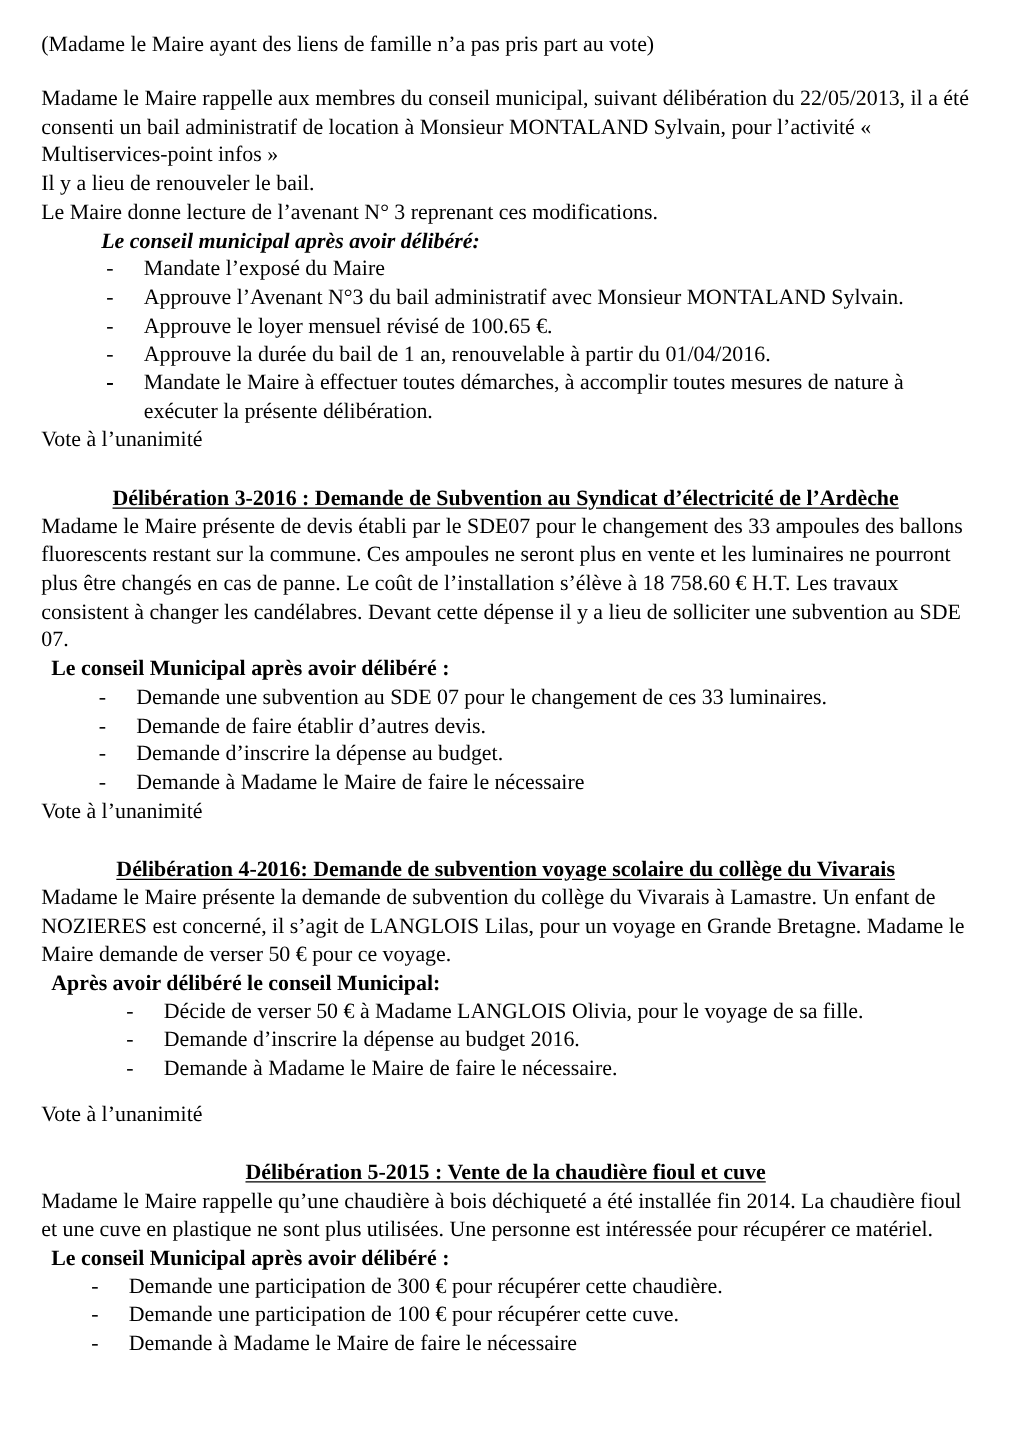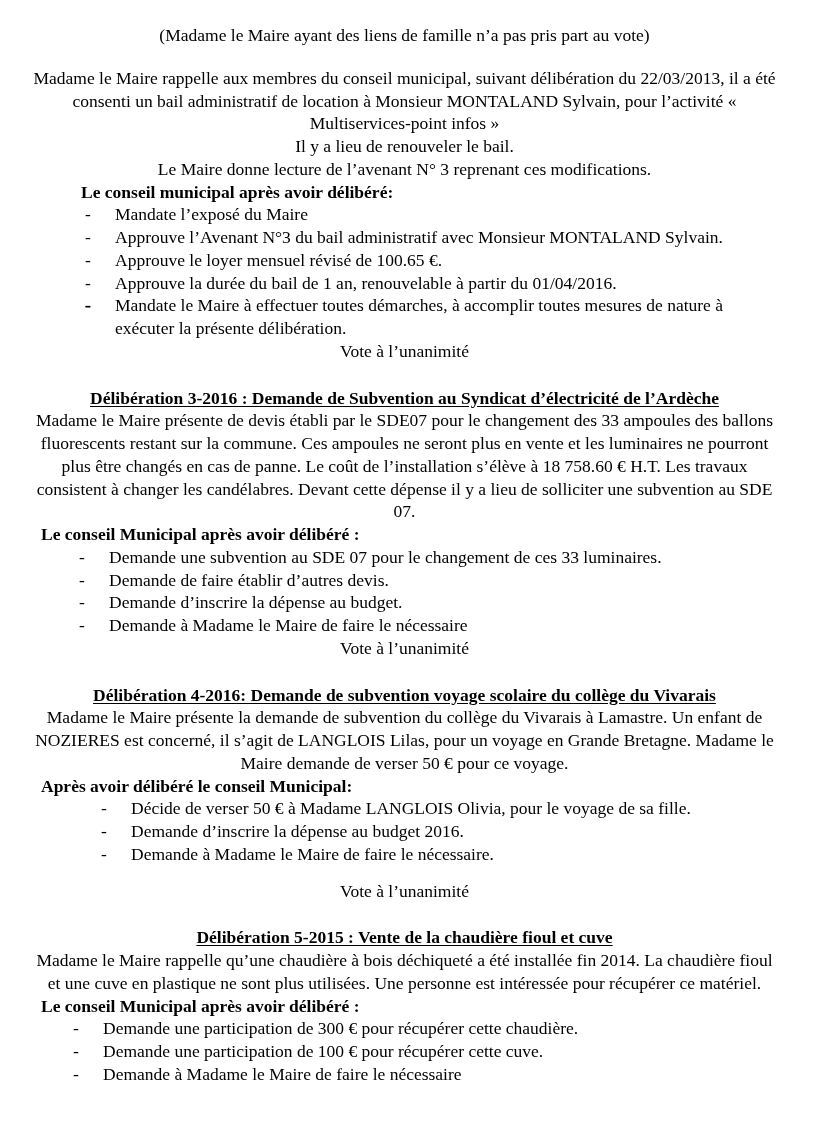--- a/index.html
+++ b/index.html
@@ -32,20 +32,21 @@
 
   .heading {
     font-weight: bold;
     text-decoration: underline;
     text-underline-offset: 2px;
     text-align: center;
   }
   .subheading-indent {
     font-weight: bold;
     padding-left: 48px;
+    font-style: italic;
   }
   .subheading-indent2 {
     font-weight: bold;
     padding-left: 8px;
   }
 
   ul.dashlist {
     list-style: none;
     margin: 0;
     padding: 0;
@@ -66,34 +67,34 @@
   ul.dashlist.indent-b {
     padding-left: 46px;
   }
   ul.dashlist.indent-c {
     padding-left: 68px;
   }
   ul.dashlist.indent-d {
     padding-left: 40px;
   }
   .body-text {
-    text-align: center;
+    text-align: left;
   }
 </style>
 </head>
 <body>
 
 <div class="page">
 
   <p class="body-text">(Madame le Maire  ayant des liens de famille n’a pas pris part au vote)</p>
 
   <div class="gap-md"></div>
 
   <div>
-    <p class="body-text">Madame le Maire rappelle aux membres du conseil municipal, suivant délibération du 22/03/2013, il a été consenti un bail administratif de location à Monsieur MONTALAND Sylvain, pour l’activité « Multiservices-point infos »</p>
+    <p class="body-text">Madame le Maire rappelle aux membres du conseil municipal, suivant délibération du 22/05/2013, il a été consenti un bail administratif de location à Monsieur MONTALAND Sylvain, pour l’activité « Multiservices-point infos »</p>
     <p class="body-text">Il y a lieu de renouveler le bail.</p>
     <p class="body-text">Le Maire donne lecture de l’avenant N° 3 reprenant ces modifications.</p>
     <p class="subheading-indent">Le conseil municipal après avoir délibéré:</p>
     <ul class="dashlist indent-a">
       <li><span class="dash">-</span><span>Mandate l’exposé du Maire</span></li>
       <li><span class="dash">-</span><span>Approuve l’Avenant N°3 du  bail administratif avec Monsieur MONTALAND Sylvain.</span></li>
       <li><span class="dash">-</span><span>Approuve le loyer mensuel révisé de 100.65 €.</span></li>
       <li><span class="dash">-</span><span>Approuve la durée du bail de 1 an, renouvelable à partir du 01/04/2016.</span></li>
       <li><span class="dash">-</span></li>
       <li><span class="dash">-</span></li>

